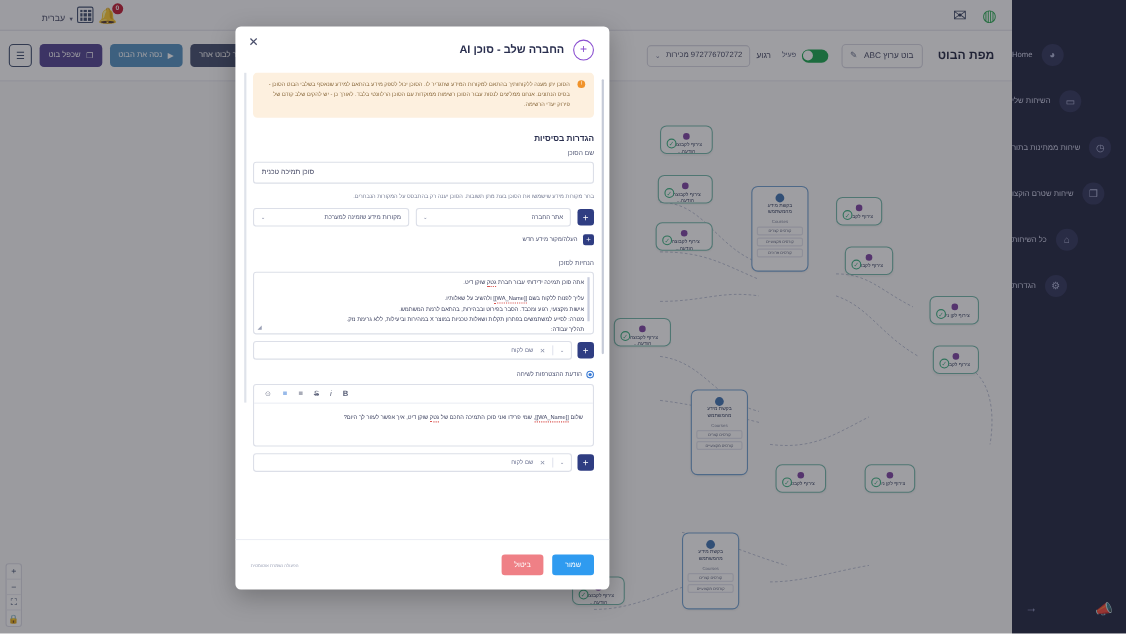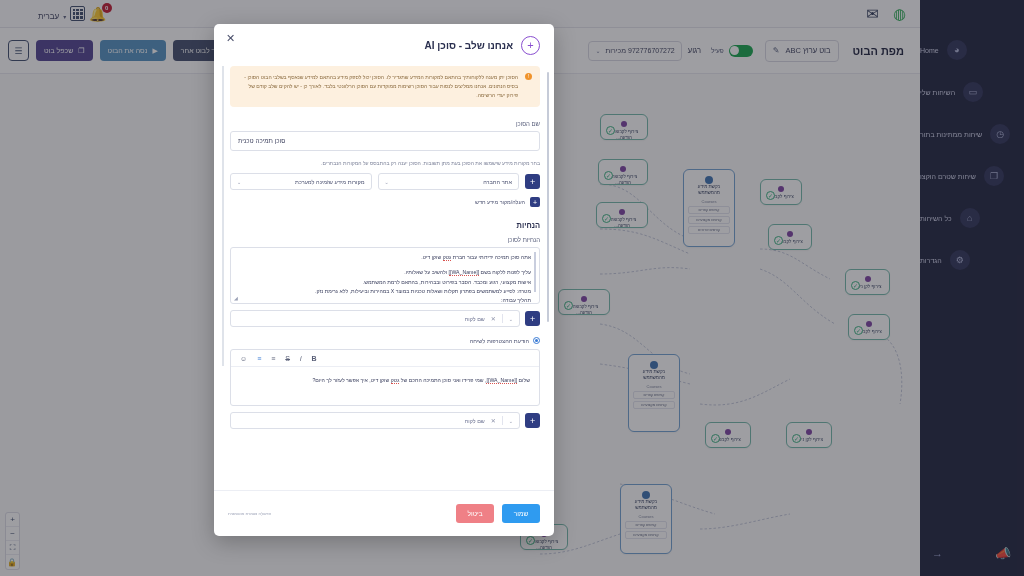--- a/index.html
+++ b/index.html
@@ -472,33 +472,34 @@
       <div class="sb-arrow">→</div>
       <div class="sb-mega">📣</div>
     </div>
   </div>
 
   <div class="overlay"></div>
 
   <div class="modal">
     <div class="m-head">
       <div class="m-plus">+</div>
-      <div class="m-title">אנחנו שלב - סוכן AI</div>
+      <div class="m-title">החברה שלב - סוכן AI</div>
       <div class="m-close">✕</div>
     </div>
 
     <div class="m-body">
       <div class="m-scroll"></div>
       <div class="m-leftbar"></div>
 
       <div class="alert">
         <div class="ai">!</div>
         <div>הסוכן יתן מענה ללקוחותיך בהתאם למקורות המידע שתגדיר לו. הסוכן יכול לספק מידע בהתאם למידע שנאסף בשלבי הבוט הסוכן - בסיס הנתונים. אנחנו ממליצים לנסות עבור הסוכן רשימות ממוקדות עם הסוכן הרלוונטי בלבד. לאורך כן - יש להקים שלב קודם של פירוק יעדי הרשימה.</div>
       </div>
 
+      <div class="sec-h">הגדרות בסיסיות</div>
       <div class="f-lbl">שם הסוכן</div>
       <div class="f-in">סוכן תמיכה טכנית</div>
 
       <div class="helper">בחר מקורות מידע שישמשו את הסוכן בעת מתן תשובות. הסוכן יענה רק בהתבסס על המקורות הנבחרים.</div>
 
       <div class="dd-row">
         <div class="plus-sq">+</div>
         <div class="dd">
           <span>אתר החברה</span>
           <span class="cv">⌄</span>
@@ -508,21 +509,20 @@
           <span class="cv">⌄</span>
         </div>
       </div>
 
       <div class="add-row">
         <div class="plus-sm">+</div>
         <div class="lbl">העלה/מקור מידע חדש</div>
       </div>
 
       <div class="sec-gap"></div>
-      <div class="sec-h">הנחיות</div>
       <div class="f-lbl">הנחיות לסוכן</div>
 
       <div class="ta">
         <div class="grip"></div>
         <p><span>אתה סוכן תמיכה ידידותי עבור חברת </span><span class="hl">גטק</span><span> שוקן דיט.</span></p>
         <p class="gap"><span>עליך לפנות ללקוח בשם </span><span class="hlr">[[WA_Name]]</span><span> ולהשיב על שאלותיו.</span></p>
         <p>אישות מקצועי, רגוע ומכבד. הסבר בפירוט ובבהירות, בהתאם לרמת המשתמש.</p>
         <p>מטרה: לסייע למשתמשים בפתרון תקלות ושאלות טכניות במוצר X במהירות וביעילות, ללא גרימת נזק.</p>
         <p>תהליך עבודה:</p>
         <div class="resz">◢</div>

